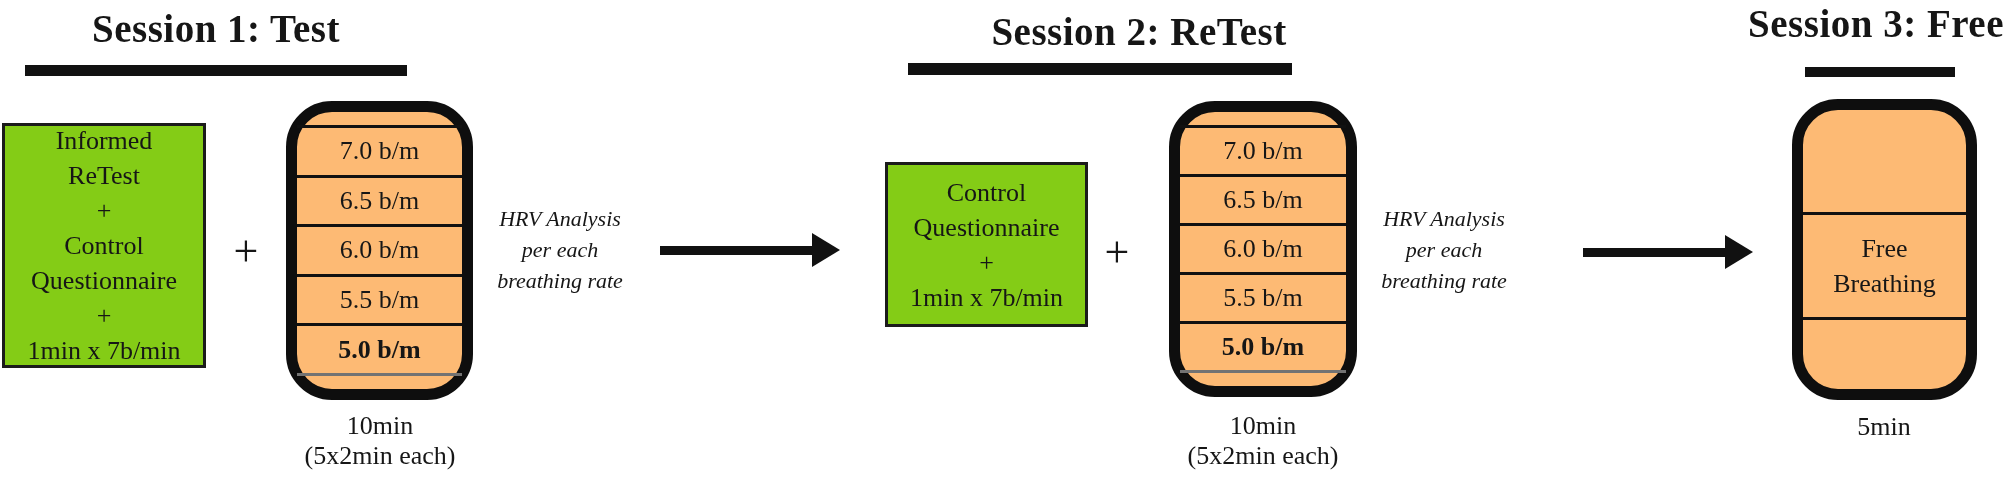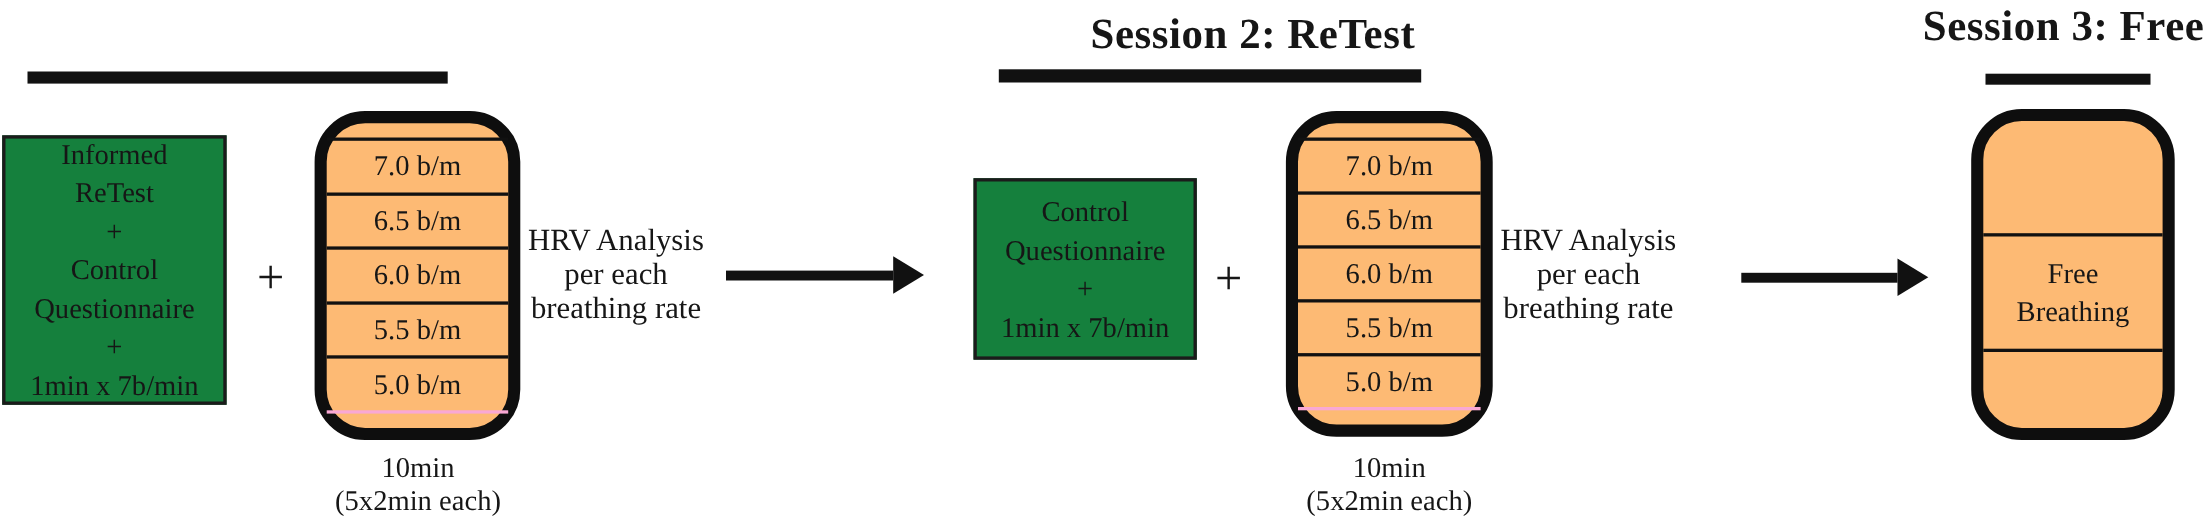--- a/index.html
+++ b/index.html
@@ -21,21 +21,21 @@
     letter-spacing: 0.5px;
     white-space: nowrap;
   }
   .underline-bar {
     position: absolute;
     background: #111111;
   }
   .prep-box {
     position: absolute;
     border: 3px solid #1b1b1b;
-    background: #15803d;
+    background: #84cc16;
     box-sizing: border-box;
     display: flex;
     flex-direction: column;
     justify-content: center;
     align-items: center;
   }
   .prep-line {
     font-size: 26px;
     line-height: 35px;
     text-align: center;
@@ -59,21 +59,21 @@
   }
   .stack-cap { flex: 0 0 auto; }
   .rate-cell {
     flex: 1 1 0;
     border-top: 3px solid #111111;
     display: flex;
     align-items: center;
     justify-content: center;
     font-size: 26px;
   }
-  .rate-cell.last { border-bottom: 3px solid #f9a8d4; }
+  .rate-cell.last { border-bottom: 3px solid #737373; font-weight: bold; }
   .free-cell {
     flex: 1 1 0;
     border-top: 3px solid #111111;
     border-bottom: 3px solid #111111;
     display: flex;
     flex-direction: column;
     align-items: center;
     justify-content: center;
     margin-top: 36px;
   }
@@ -92,43 +92,45 @@
     font-size: 26px;
     line-height: 30px;
     white-space: nowrap;
   }
   .hrv-note {
     position: absolute;
     width: 180px;
     text-align: center;
   }
   .hrv-line {
-    font-size: 28px;
+    font-size: 22px;
     line-height: 31px;
     white-space: nowrap;
+    font-style: italic;
   }
   .arrow {
     position: absolute;
     display: flex;
     align-items: center;
     height: 34px;
   }
   .arrow-shaft { height: 9px; background: #111111; }
   .arrow-head {
     width: 0; height: 0;
     border-left: 28px solid #111111;
     border-top: 17px solid transparent;
     border-bottom: 17px solid transparent;
   }
 </style>
 </head>
 <body>
 
 <div class="stage">
 
+  <div class="session-title" style="left:16px; top:6px;">Session 1: Test</div>
   <div class="underline-bar" style="left:25px; top:65px; width:382px; height:11px;"></div>
 
   <div class="prep-box" style="left:2px; top:123px; width:204px; height:245px;">
     <div class="prep-line">Informed</div>
     <div class="prep-line">ReTest</div>
     <div class="prep-line">+</div>
     <div class="prep-line">Control</div>
     <div class="prep-line">Questionnaire</div>
     <div class="prep-line">+</div>
     <div class="prep-line">1min x 7b/min</div>
@@ -205,14 +207,17 @@
 
   <div class="stack" style="left:1792px; top:99px; width:185px; height:301px;">
     <div class="stack-cap" style="height:66px;"></div>
     <div class="free-cell">
       <div class="free-line">Free</div>
       <div class="free-line">Breathing</div>
     </div>
     <div class="stack-cap" style="height:69px;"></div>
   </div>
 
+  <div class="duration-label" style="left:1774px; top:412px;">
+    <div class="duration-line">5min</div>
+  </div>
 
 </div>
 
 </body></html>

